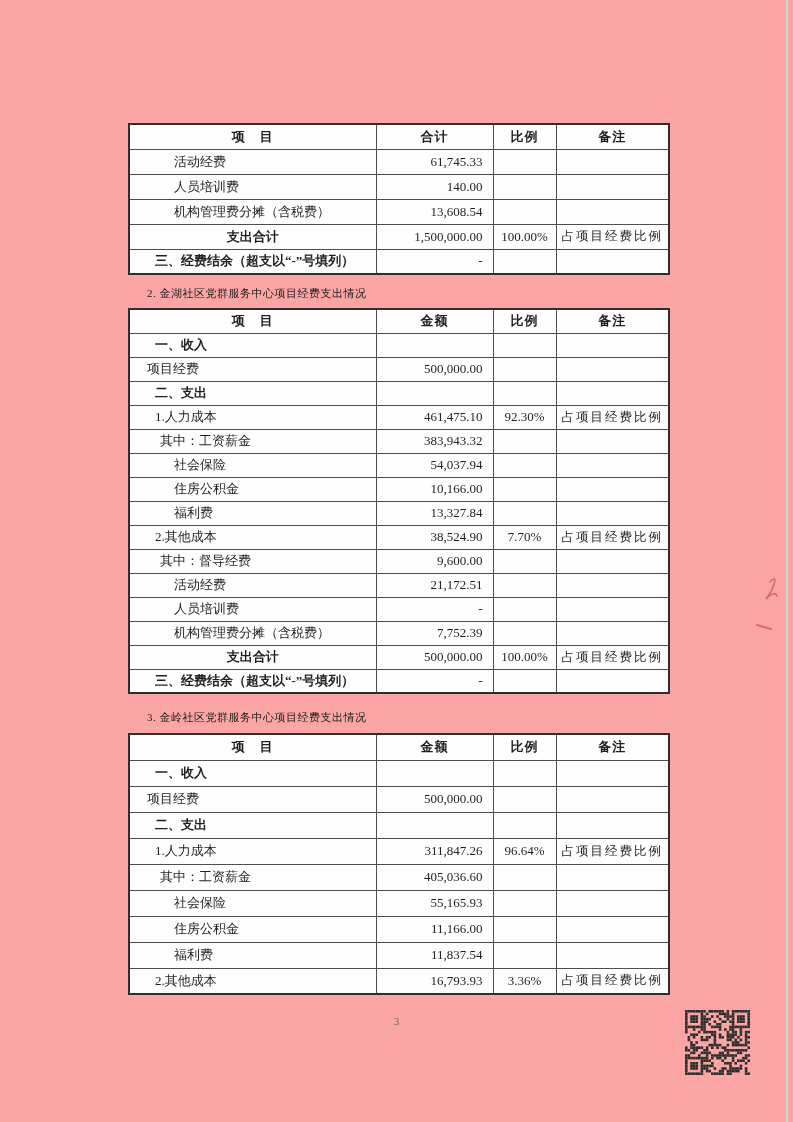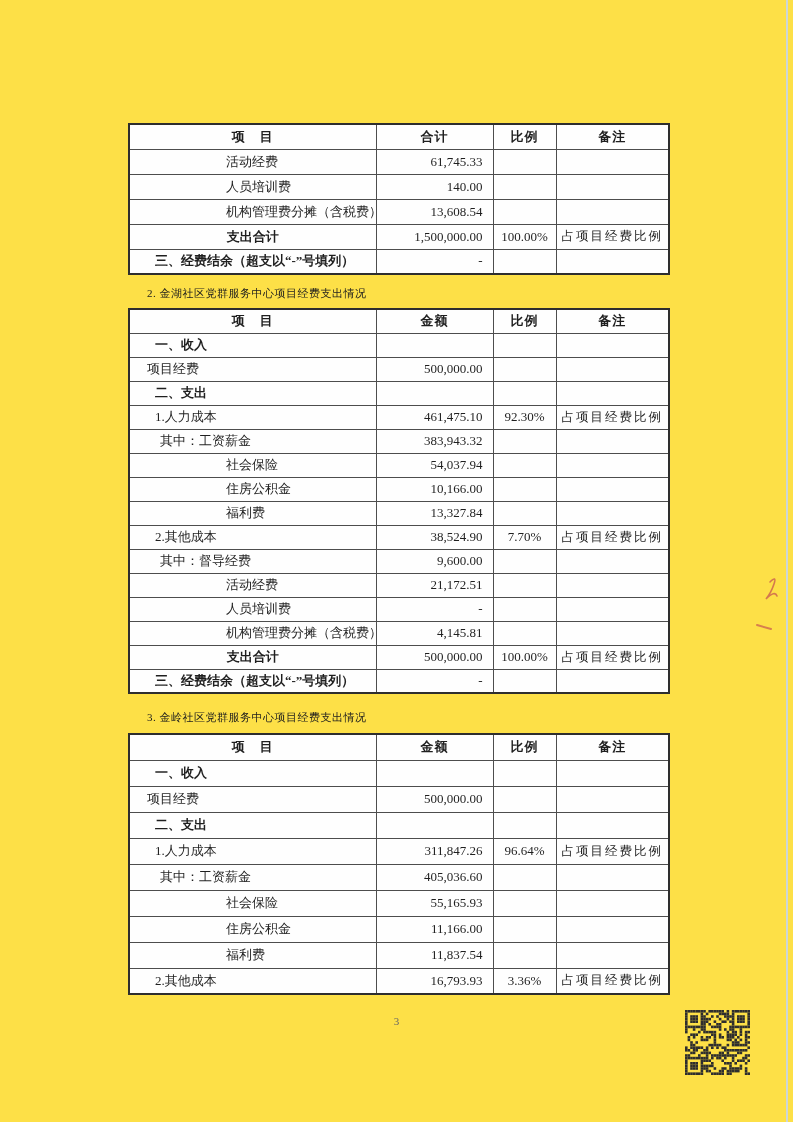--- a/index.html
+++ b/index.html
@@ -1,19 +1,19 @@
 <!DOCTYPE html>
 <html><head>
 <meta charset="utf-8">
 <style>
   html,body{margin:0;padding:0;background:#ffffff;}
   #page{
     position:relative;
     width:793px;height:1122px;
-    background:#fde047;
+    background:#fca5a5;
     overflow:hidden;
     font-family:"Liberation Serif","DejaVu Serif",serif;
     color:#1f1f1f;
   }
   
   .scan-edge{
     position:absolute;top:0;left:786px;width:2px;height:1122px;
     background:#ccd6d8;
   }
   .section-heading{
@@ -41,21 +41,21 @@
     font-size:13px;
     padding:0;
     overflow:hidden;white-space:nowrap;
     vertical-align:middle;
   }
   .doc-table th{font-weight:bold;text-align:center;letter-spacing:1px;}
   td.lab{text-align:left;}
   td.lab.l0{padding-left:25px;}
   td.lab.l1{padding-left:17px;}
   td.lab.l2{padding-left:30px;}
-  td.lab.l3{padding-left:96px;}
+  td.lab.l3{padding-left:44px;}
   td.lab.center{text-align:center;padding-left:0;}
   td.amount{text-align:right;padding-right:10px;}
   td.ratio{text-align:center;}
   td.note{text-align:center;letter-spacing:2px;font-size:12.5px;}
   .bold{font-weight:bold;}
 
   .page-number{
     position:absolute;left:0;right:0;top:1015px;
     text-align:center;font-size:11px;color:#666;
   }
@@ -202,21 +202,21 @@
       <td class="note"></td>
     </tr>
     <tr>
       <td class="lab l3">人员培训费</td>
       <td class="amount">-</td>
       <td class="ratio"></td>
       <td class="note"></td>
     </tr>
     <tr>
       <td class="lab l3">机构管理费分摊（含税费）</td>
-      <td class="amount">4,145.81</td>
+      <td class="amount">7,752.39</td>
       <td class="ratio"></td>
       <td class="note"></td>
     </tr>
     <tr>
       <td class="lab center bold">支出合计</td>
       <td class="amount">500,000.00</td>
       <td class="ratio">100.00%</td>
       <td class="note">占项目经费比例</td>
     </tr>
     <tr>

